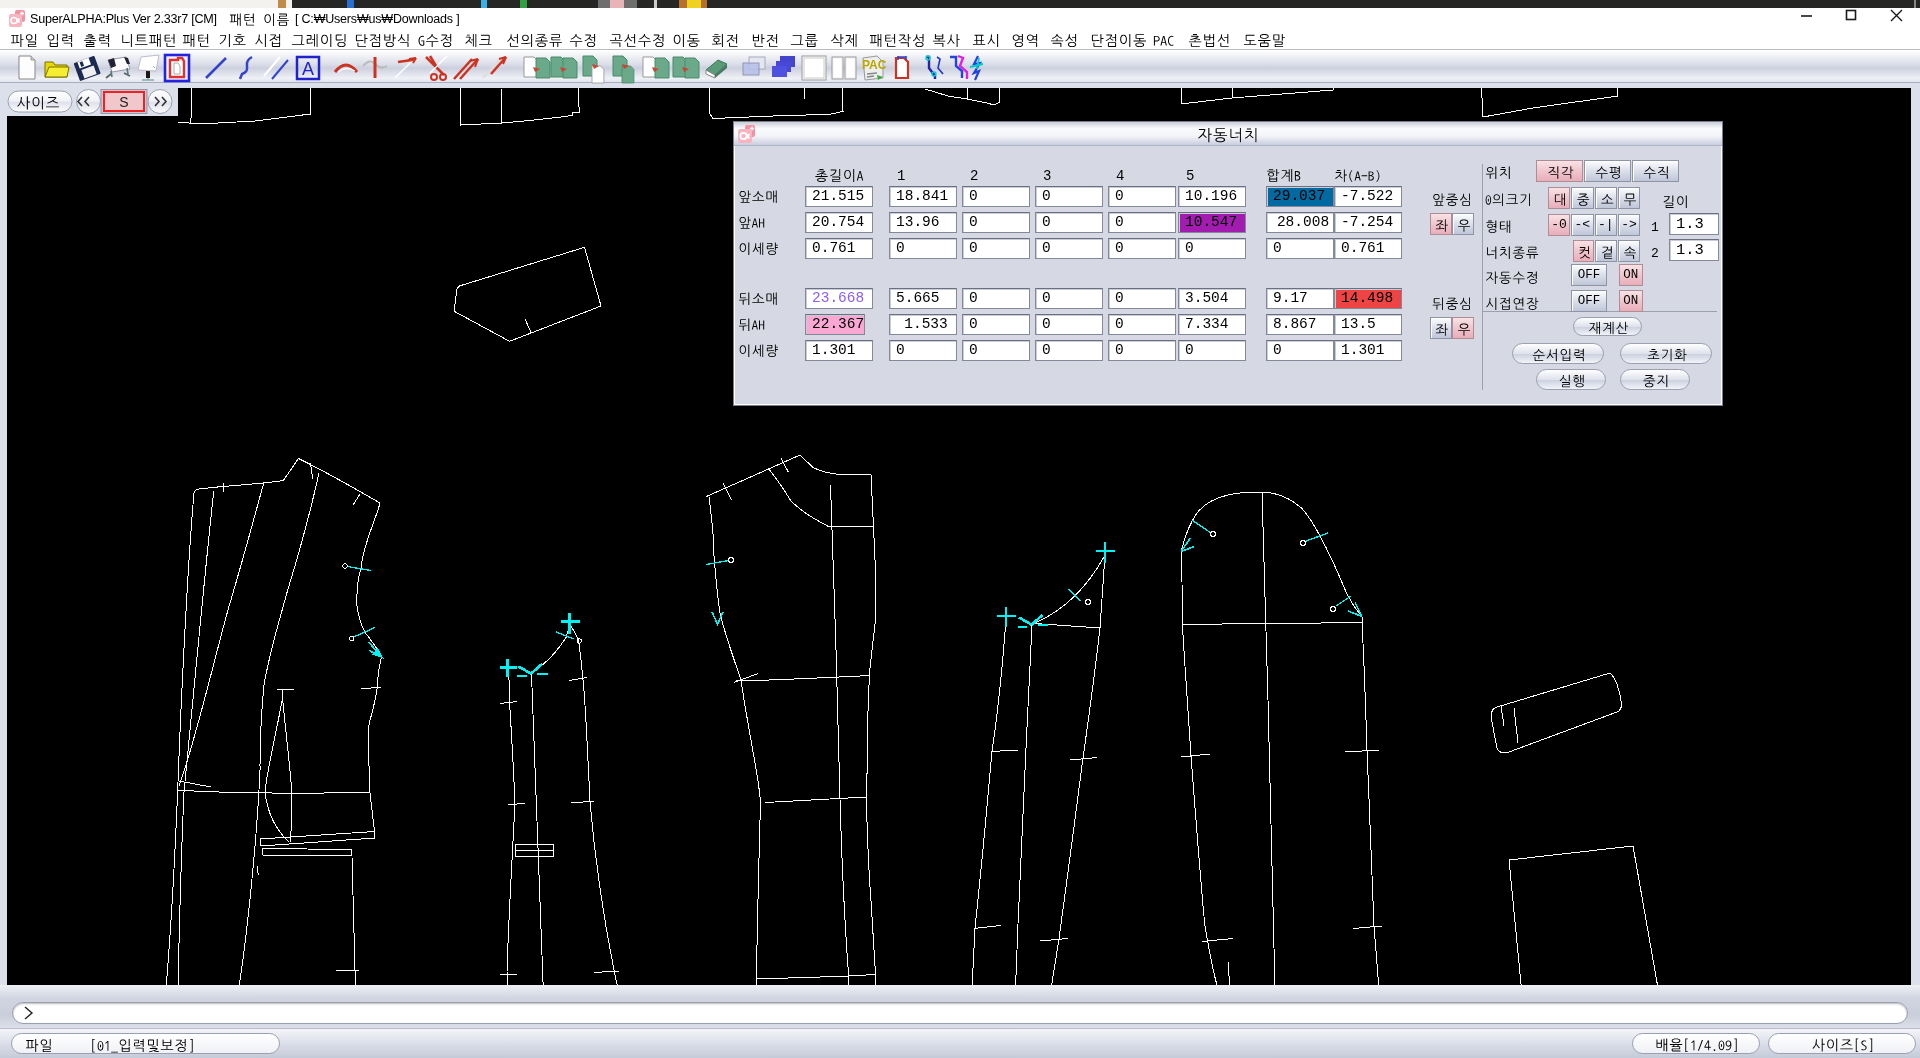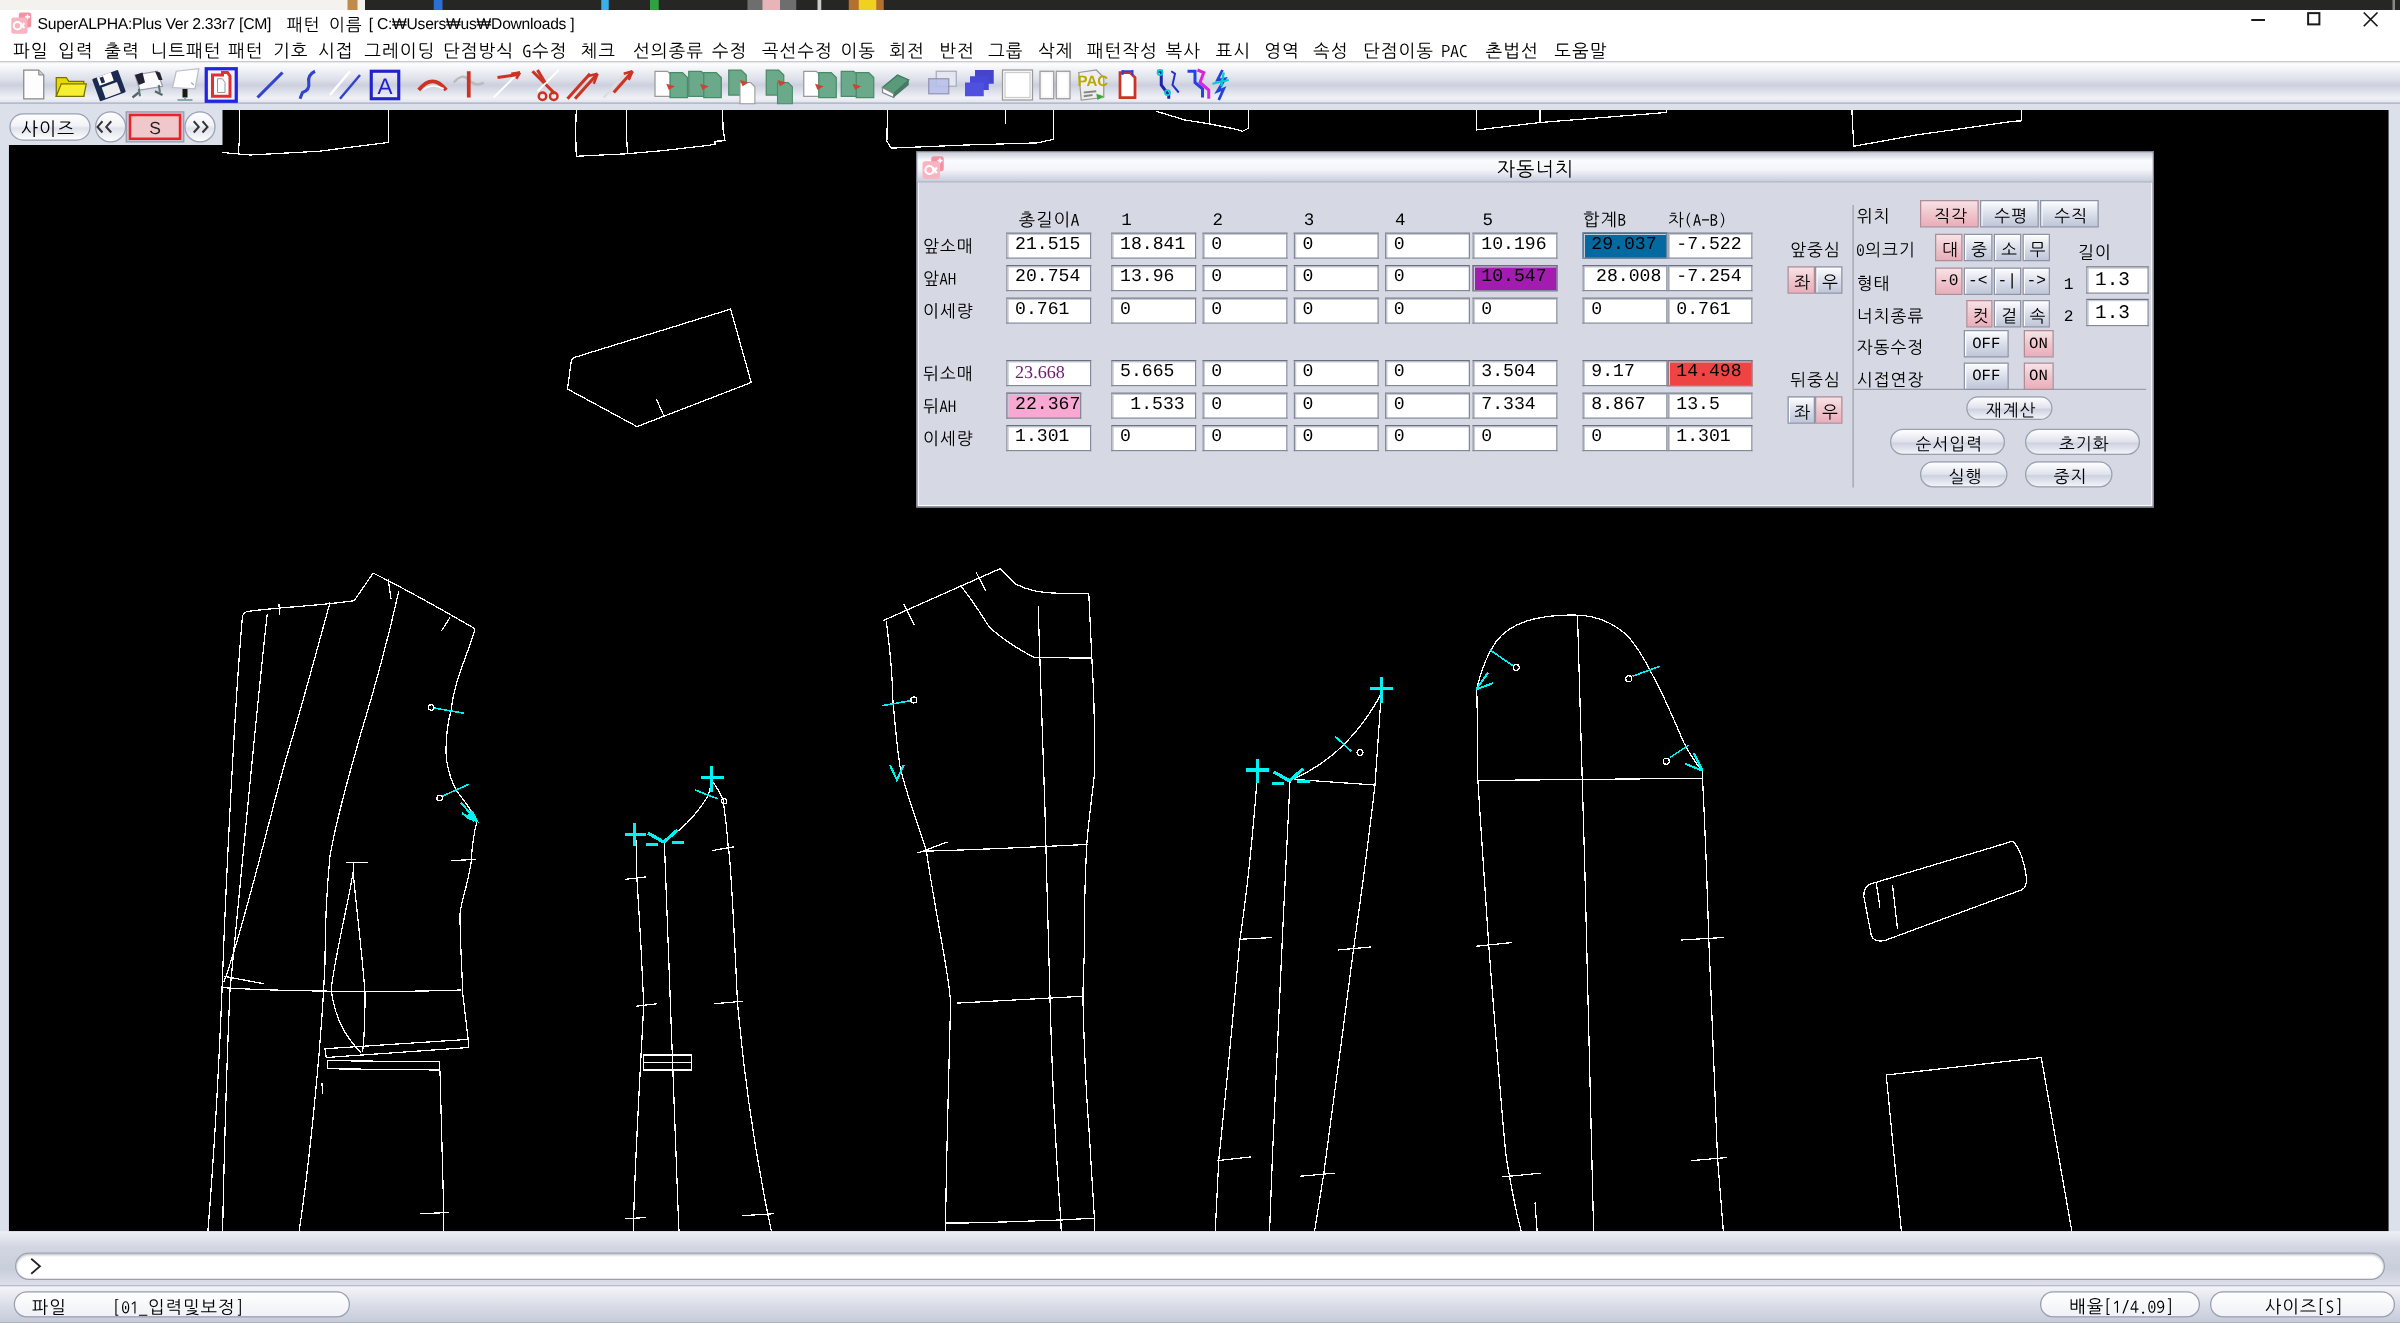--- a/index.html
+++ b/index.html
@@ -444,21 +444,21 @@
     <div style="position:absolute;background:#fff;border:1px solid #84899a;border-top-color:#6a7080;box-shadow:inset 1px 1px 0 #c8ccd8;font-family:'Liberation Mono',monospace;font-size:14.5px;color:#000;line-height:19px;padding-left:6px;left:1266px;top:212px;width:68px;height:20.5px;text-align:center;">28.008</div>
     <div style="position:absolute;background:#fff;border:1px solid #84899a;border-top-color:#6a7080;box-shadow:inset 1px 1px 0 #c8ccd8;font-family:'Liberation Mono',monospace;font-size:14.5px;color:#000;line-height:19px;padding-left:6px;left:1334px;top:212px;width:68px;height:20.5px;">-7.254</div>
     <div style="position:absolute;background:#fff;border:1px solid #84899a;border-top-color:#6a7080;box-shadow:inset 1px 1px 0 #c8ccd8;font-family:'Liberation Mono',monospace;font-size:14.5px;color:#000;line-height:19px;padding-left:6px;left:805px;top:238px;width:68px;height:20.5px;">0.761</div>
     <div style="position:absolute;background:#fff;border:1px solid #84899a;border-top-color:#6a7080;box-shadow:inset 1px 1px 0 #c8ccd8;font-family:'Liberation Mono',monospace;font-size:14.5px;color:#000;line-height:19px;padding-left:6px;left:889px;top:238px;width:68px;height:20.5px;">0</div>
     <div style="position:absolute;background:#fff;border:1px solid #84899a;border-top-color:#6a7080;box-shadow:inset 1px 1px 0 #c8ccd8;font-family:'Liberation Mono',monospace;font-size:14.5px;color:#000;line-height:19px;padding-left:6px;left:962px;top:238px;width:68px;height:20.5px;">0</div>
     <div style="position:absolute;background:#fff;border:1px solid #84899a;border-top-color:#6a7080;box-shadow:inset 1px 1px 0 #c8ccd8;font-family:'Liberation Mono',monospace;font-size:14.5px;color:#000;line-height:19px;padding-left:6px;left:1035px;top:238px;width:68px;height:20.5px;">0</div>
     <div style="position:absolute;background:#fff;border:1px solid #84899a;border-top-color:#6a7080;box-shadow:inset 1px 1px 0 #c8ccd8;font-family:'Liberation Mono',monospace;font-size:14.5px;color:#000;line-height:19px;padding-left:6px;left:1108px;top:238px;width:68px;height:20.5px;">0</div>
     <div style="position:absolute;background:#fff;border:1px solid #84899a;border-top-color:#6a7080;box-shadow:inset 1px 1px 0 #c8ccd8;font-family:'Liberation Mono',monospace;font-size:14.5px;color:#000;line-height:19px;padding-left:6px;left:1178px;top:238px;width:68px;height:20.5px;">0</div>
     <div style="position:absolute;background:#fff;border:1px solid #84899a;border-top-color:#6a7080;box-shadow:inset 1px 1px 0 #c8ccd8;font-family:'Liberation Mono',monospace;font-size:14.5px;color:#000;line-height:19px;padding-left:6px;left:1266px;top:238px;width:68px;height:20.5px;">0</div>
     <div style="position:absolute;background:#fff;border:1px solid #84899a;border-top-color:#6a7080;box-shadow:inset 1px 1px 0 #c8ccd8;font-family:'Liberation Mono',monospace;font-size:14.5px;color:#000;line-height:19px;padding-left:6px;left:1334px;top:238px;width:68px;height:20.5px;">0.761</div>
-    <div style="position:absolute;background:#fff;border:1px solid #84899a;border-top-color:#6a7080;box-shadow:inset 1px 1px 0 #c8ccd8;font-family:Liberation Serif, serif;font-size:14.5px;color:#701a75;line-height:19px;padding-left:6px;left:805px;top:288px;width:68px;height:20.5px;">23.668</div>
+    <div style="position:absolute;background:#fff;border:1px solid #84899a;border-top-color:#6a7080;box-shadow:inset 1px 1px 0 #c8ccd8;font-family:Liberation Mono, monospace;font-size:14.5px;color:#8b5cf6;line-height:19px;padding-left:6px;left:805px;top:288px;width:68px;height:20.5px;">23.668</div>
     <div style="position:absolute;background:#fff;border:1px solid #84899a;border-top-color:#6a7080;box-shadow:inset 1px 1px 0 #c8ccd8;font-family:'Liberation Mono',monospace;font-size:14.5px;color:#000;line-height:19px;padding-left:6px;left:889px;top:288px;width:68px;height:20.5px;">5.665</div>
     <div style="position:absolute;background:#fff;border:1px solid #84899a;border-top-color:#6a7080;box-shadow:inset 1px 1px 0 #c8ccd8;font-family:'Liberation Mono',monospace;font-size:14.5px;color:#000;line-height:19px;padding-left:6px;left:962px;top:288px;width:68px;height:20.5px;">0</div>
     <div style="position:absolute;background:#fff;border:1px solid #84899a;border-top-color:#6a7080;box-shadow:inset 1px 1px 0 #c8ccd8;font-family:'Liberation Mono',monospace;font-size:14.5px;color:#000;line-height:19px;padding-left:6px;left:1035px;top:288px;width:68px;height:20.5px;">0</div>
     <div style="position:absolute;background:#fff;border:1px solid #84899a;border-top-color:#6a7080;box-shadow:inset 1px 1px 0 #c8ccd8;font-family:'Liberation Mono',monospace;font-size:14.5px;color:#000;line-height:19px;padding-left:6px;left:1108px;top:288px;width:68px;height:20.5px;">0</div>
     <div style="position:absolute;background:#fff;border:1px solid #84899a;border-top-color:#6a7080;box-shadow:inset 1px 1px 0 #c8ccd8;font-family:'Liberation Mono',monospace;font-size:14.5px;color:#000;line-height:19px;padding-left:6px;left:1178px;top:288px;width:68px;height:20.5px;">3.504</div>
     <div style="position:absolute;background:#fff;border:1px solid #84899a;border-top-color:#6a7080;box-shadow:inset 1px 1px 0 #c8ccd8;font-family:'Liberation Mono',monospace;font-size:14.5px;color:#000;line-height:19px;padding-left:6px;left:1266px;top:288px;width:68px;height:20.5px;">9.17</div>
     <div style="position:absolute;background:#ef4444;border:1px solid #84899a;border-top-color:#6a7080;box-shadow:inset 1px 1px 0 #c8ccd8;font-family:'Liberation Mono',monospace;font-size:14.5px;color:#000;line-height:19px;padding-left:6px;left:1334px;top:288px;width:68px;height:20.5px;">14.498</div>
     <div style="position:absolute;background:#f9a8d4;border:1px solid #84899a;border-top-color:#6a7080;box-shadow:inset 1px 1px 0 #c8ccd8;font-family:'Liberation Mono',monospace;font-size:14.5px;color:#000;line-height:19px;padding-left:6px;left:805px;top:314px;width:60px;height:20.5px;">22.367</div>
     <div style="position:absolute;background:#fff;border:1px solid #84899a;border-top-color:#6a7080;box-shadow:inset 1px 1px 0 #c8ccd8;font-family:'Liberation Mono',monospace;font-size:14.5px;color:#000;line-height:19px;padding-left:6px;left:889px;top:314px;width:68px;height:20.5px;text-align:center;">1.533</div>
     <div style="position:absolute;background:#fff;border:1px solid #84899a;border-top-color:#6a7080;box-shadow:inset 1px 1px 0 #c8ccd8;font-family:'Liberation Mono',monospace;font-size:14.5px;color:#000;line-height:19px;padding-left:6px;left:962px;top:314px;width:68px;height:20.5px;">0</div>

